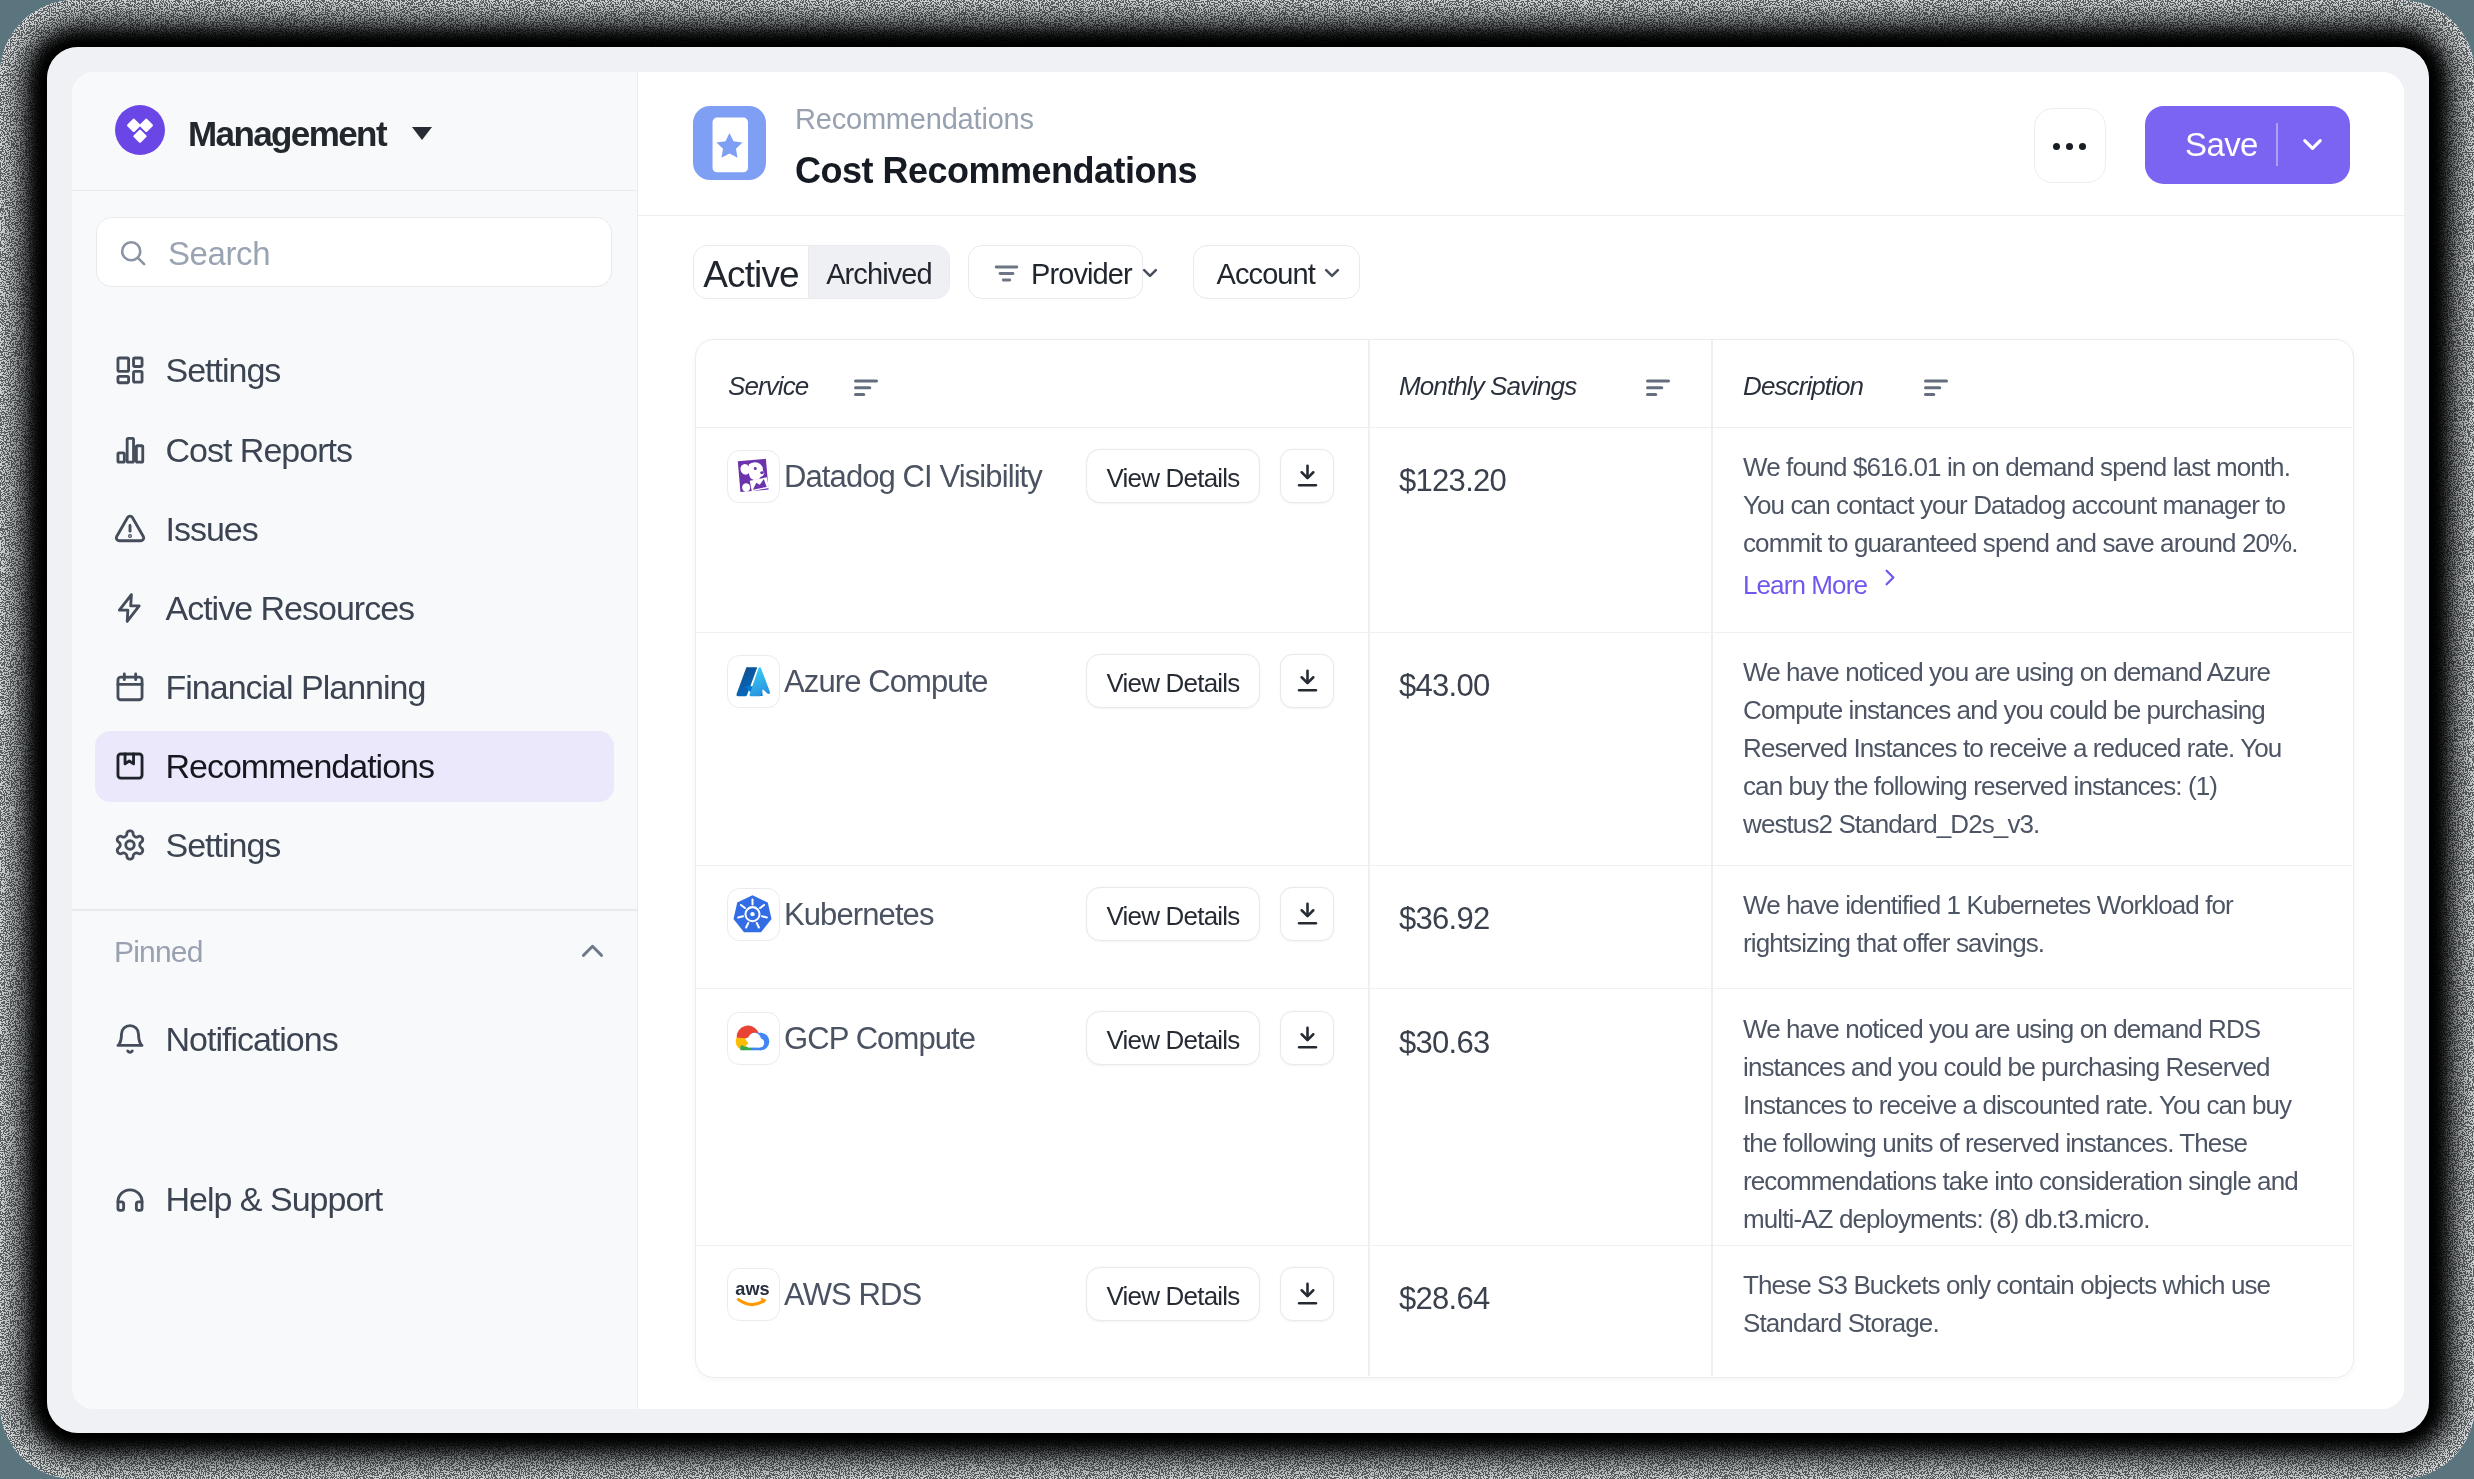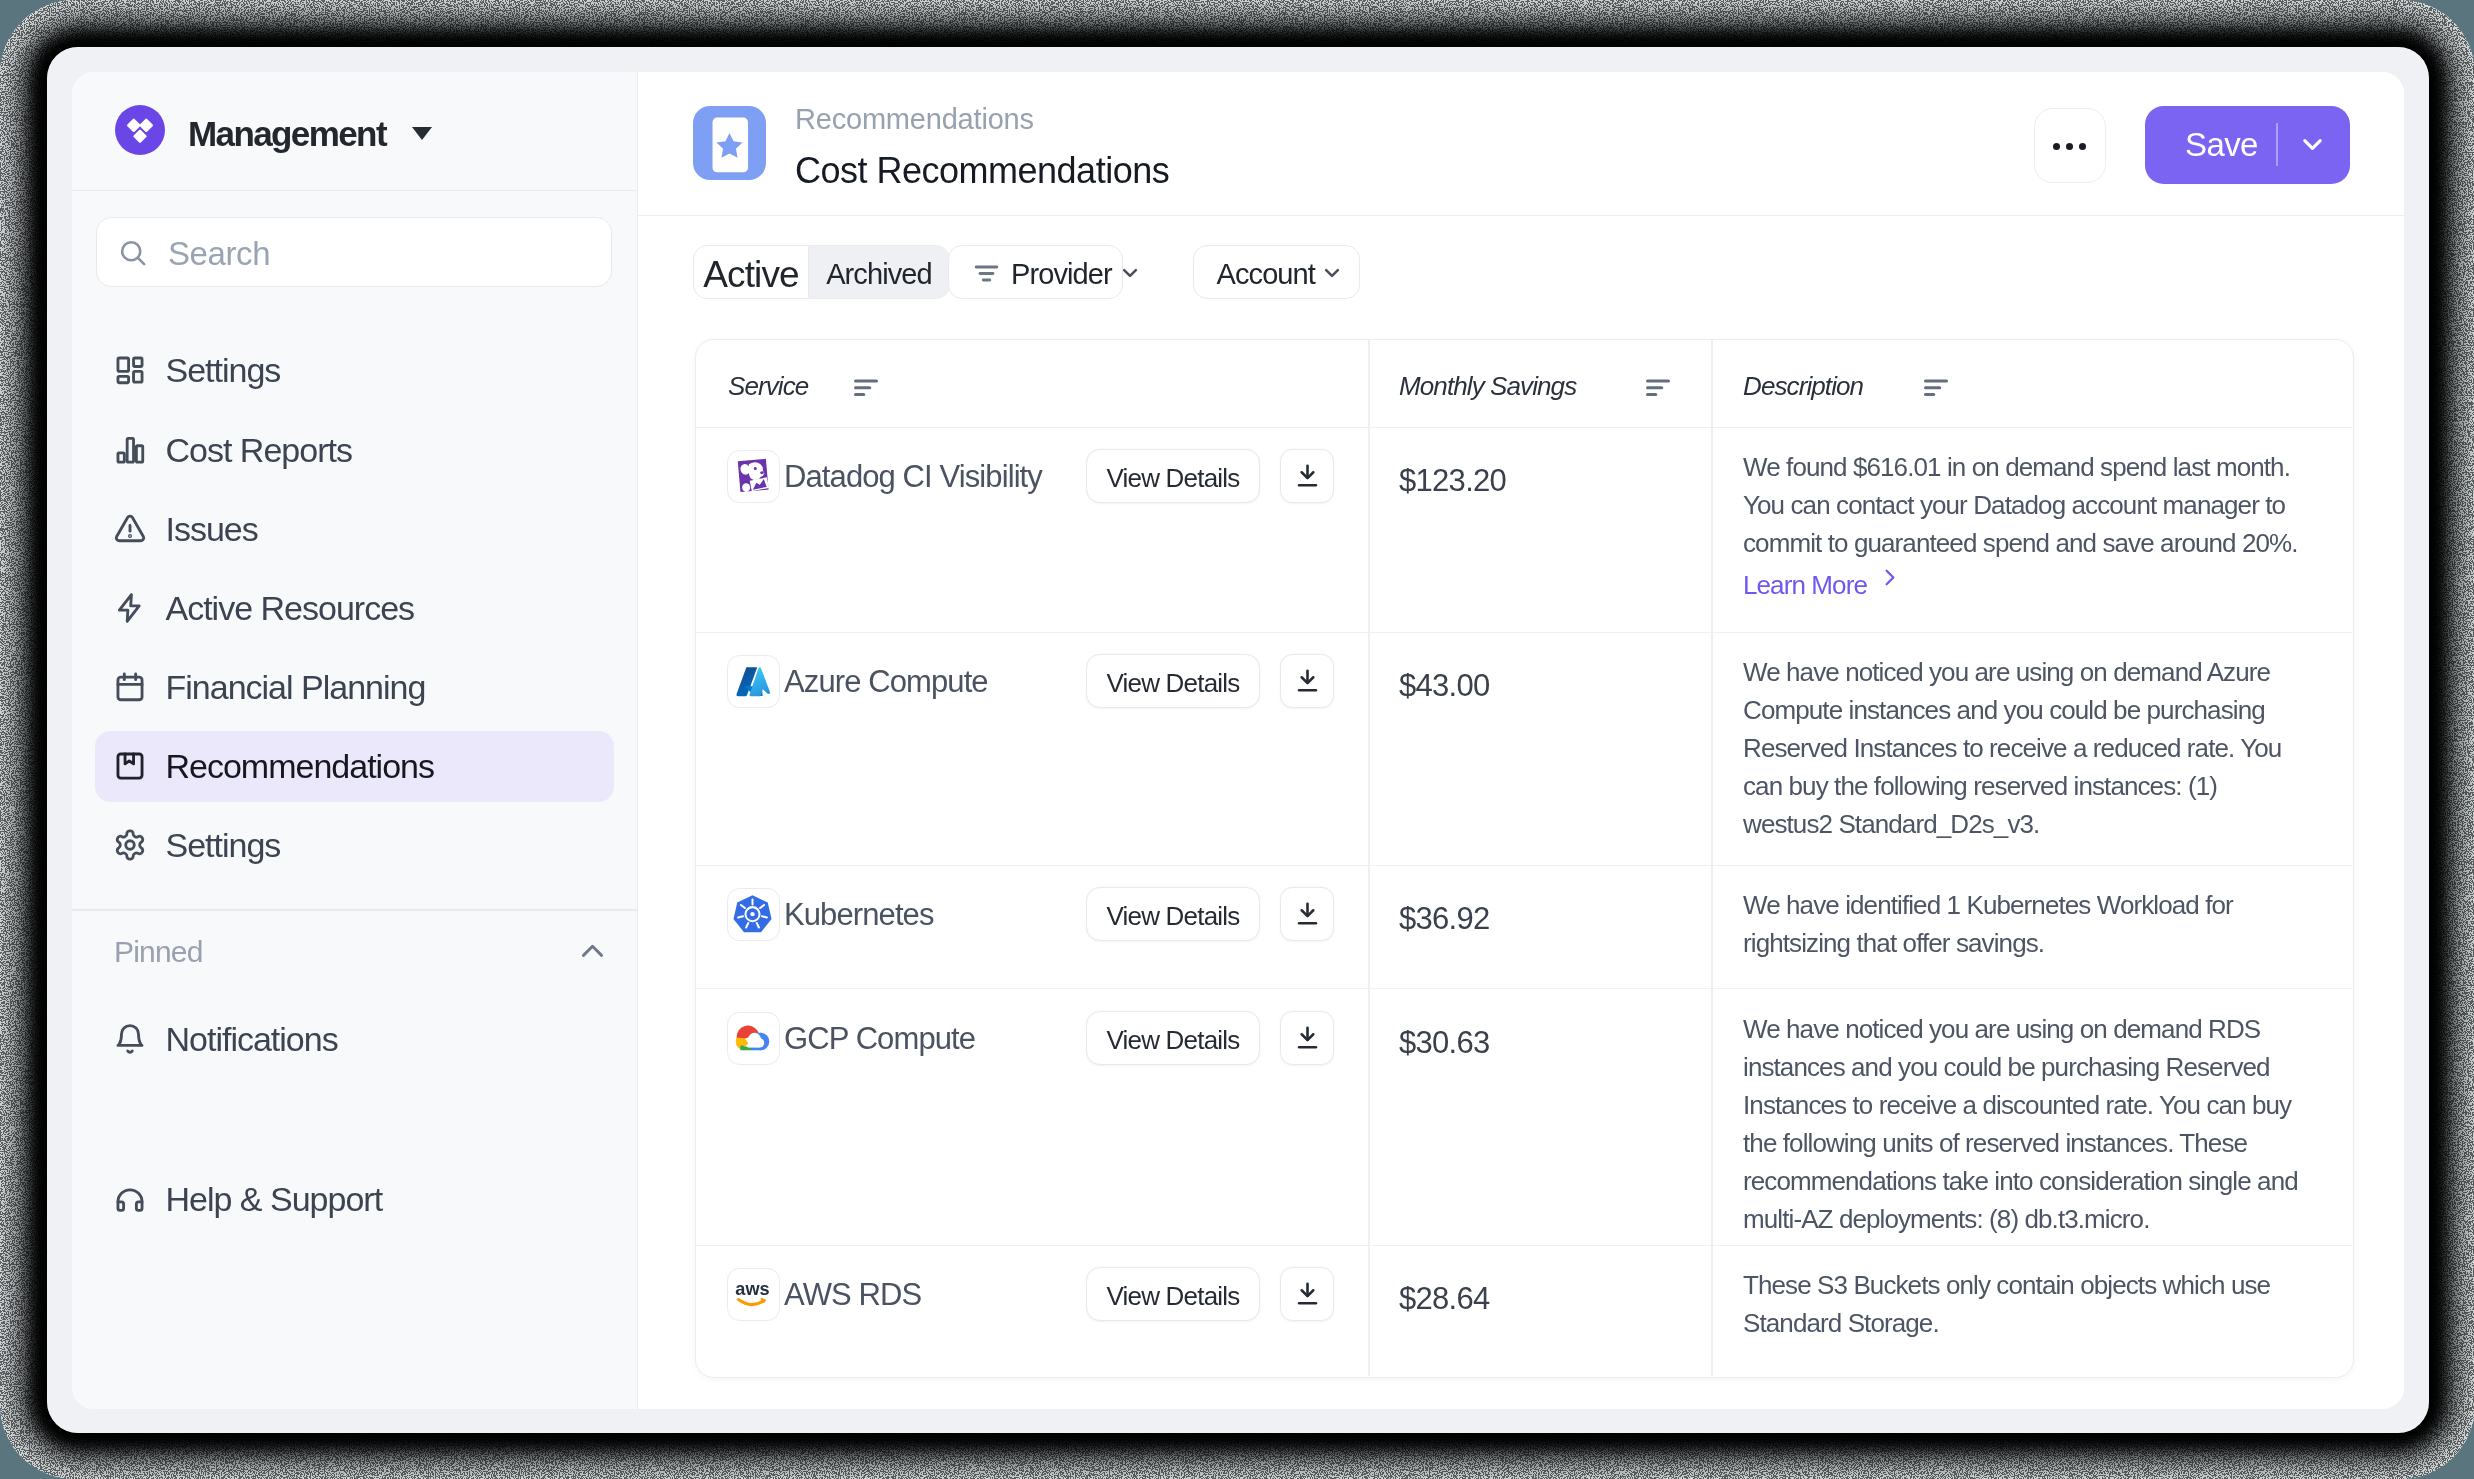--- a/index.html
+++ b/index.html
@@ -31,21 +31,21 @@
   .mi.active { background:#ece8fb; }
   .mi.active .tx { color:#15181f; }
   .pdiv { position:absolute; left:0; top:837px; width:566px; height:1.6px; background:#e9eaee; }
   .pinned { position:absolute; left:42px; top:864px; font-size:30px; line-height:31px; letter-spacing:-0.8px; color:#99a1b0; }
   .pinchev { position:absolute; left:505px; top:864px; }
 
   
   .hdr { position:absolute; left:0; top:0; width:1766px; height:144px; border-bottom:1.6px solid #edeef1; background:#fff; }
   .hicon { position:absolute; left:55px; top:34px; width:73px; height:74px; border-radius:17px; background:#7f9ff4; }
   .crumb { position:absolute; left:157px; top:33px; font-size:29px; line-height:29px; letter-spacing:-0.2px; color:#98a1af; }
-  .title { position:absolute; left:157px; top:81px; font-size:36px; line-height:36px; font-weight:400; color:#151a23; letter-spacing:-0.5px; }
+  .title { position:absolute; left:157px; top:81px; font-size:36px; line-height:36px; font-weight:700; color:#151a23; letter-spacing:-0.5px; }
   .dotsbtn { position:absolute; left:1396px; top:36px; width:72px; height:75px; border:1.6px solid #ecedf0; border-radius:18.6px; background:#fff; }
   .dotsbtn .d { position:absolute; top:34px; width:7px; height:7px; border-radius:50%; background:#181c23; }
   .savebtn { position:absolute; left:1507px; top:34px; width:205px; height:78px; border-radius:18.6px; background:#7b64f1; }
   .savebtn .t { position:absolute; left:40px; top:0; height:78px; line-height:78px; font-size:33px; letter-spacing:-0.6px; color:#fff; }
   .savebtn .sep { position:absolute; left:131px; top:17px; width:1.6px; height:43px; background:rgba(255,255,255,0.38); }
 
   
   .tabs { position:absolute; left:55px; top:173px; width:257px; height:54px; border:1.6px solid #e8eaed; border-radius:14px; background:#fff; overflow:hidden; display:flex; }
   .tabs .ta { width:114px; text-align:center; line-height:57px; font-size:37px; letter-spacing:-0.9px; color:#21262e; }
   .tabs .tb { flex:1; text-align:center; line-height:57px; font-size:29px; letter-spacing:-0.9px; color:#21262e; background:#eef0f3; border-left:1.6px solid #e8eaed; }
@@ -209,21 +209,21 @@
             <svg style="position:absolute;left:152px;top:23px" width="31" height="31" viewBox="0 0 24 24" fill="none" stroke="#fff" stroke-width="2.4" stroke-linecap="round" stroke-linejoin="round">
               <path d="M6 9l6 6 6-6"></path>
             </svg>
           </div>
         </div>
 
         <div class="tabs">
           <div class="ta">Active</div>
           <div class="tb">Archived</div>
         </div>
-        <div class="fbtn" style="left:310px;width:175px">
+        <div class="fbtn" style="left:330px;width:175px">
           <svg style="position:absolute;left:22px;top:11.6px" width="31" height="31" viewBox="0 0 24 24" fill="none" stroke="#6d7684" stroke-width="2.2" stroke-linecap="round">
             <line x1="4" y1="7" x2="20" y2="7"></line>
             <line x1="7" y1="12" x2="17" y2="12"></line>
             <line x1="9.5" y1="17" x2="14.5" y2="17"></line>
           </svg>
           <div class="tx" style="left:62px">Provider</div>
           <svg style="position:absolute;left:167px;top:13px" width="28" height="28" viewBox="0 0 24 24" fill="none" stroke="#49505c" stroke-width="2.2" stroke-linecap="round" stroke-linejoin="round">
             <path d="M7 9.5l5 5 5-5"></path>
           </svg>
         </div>

